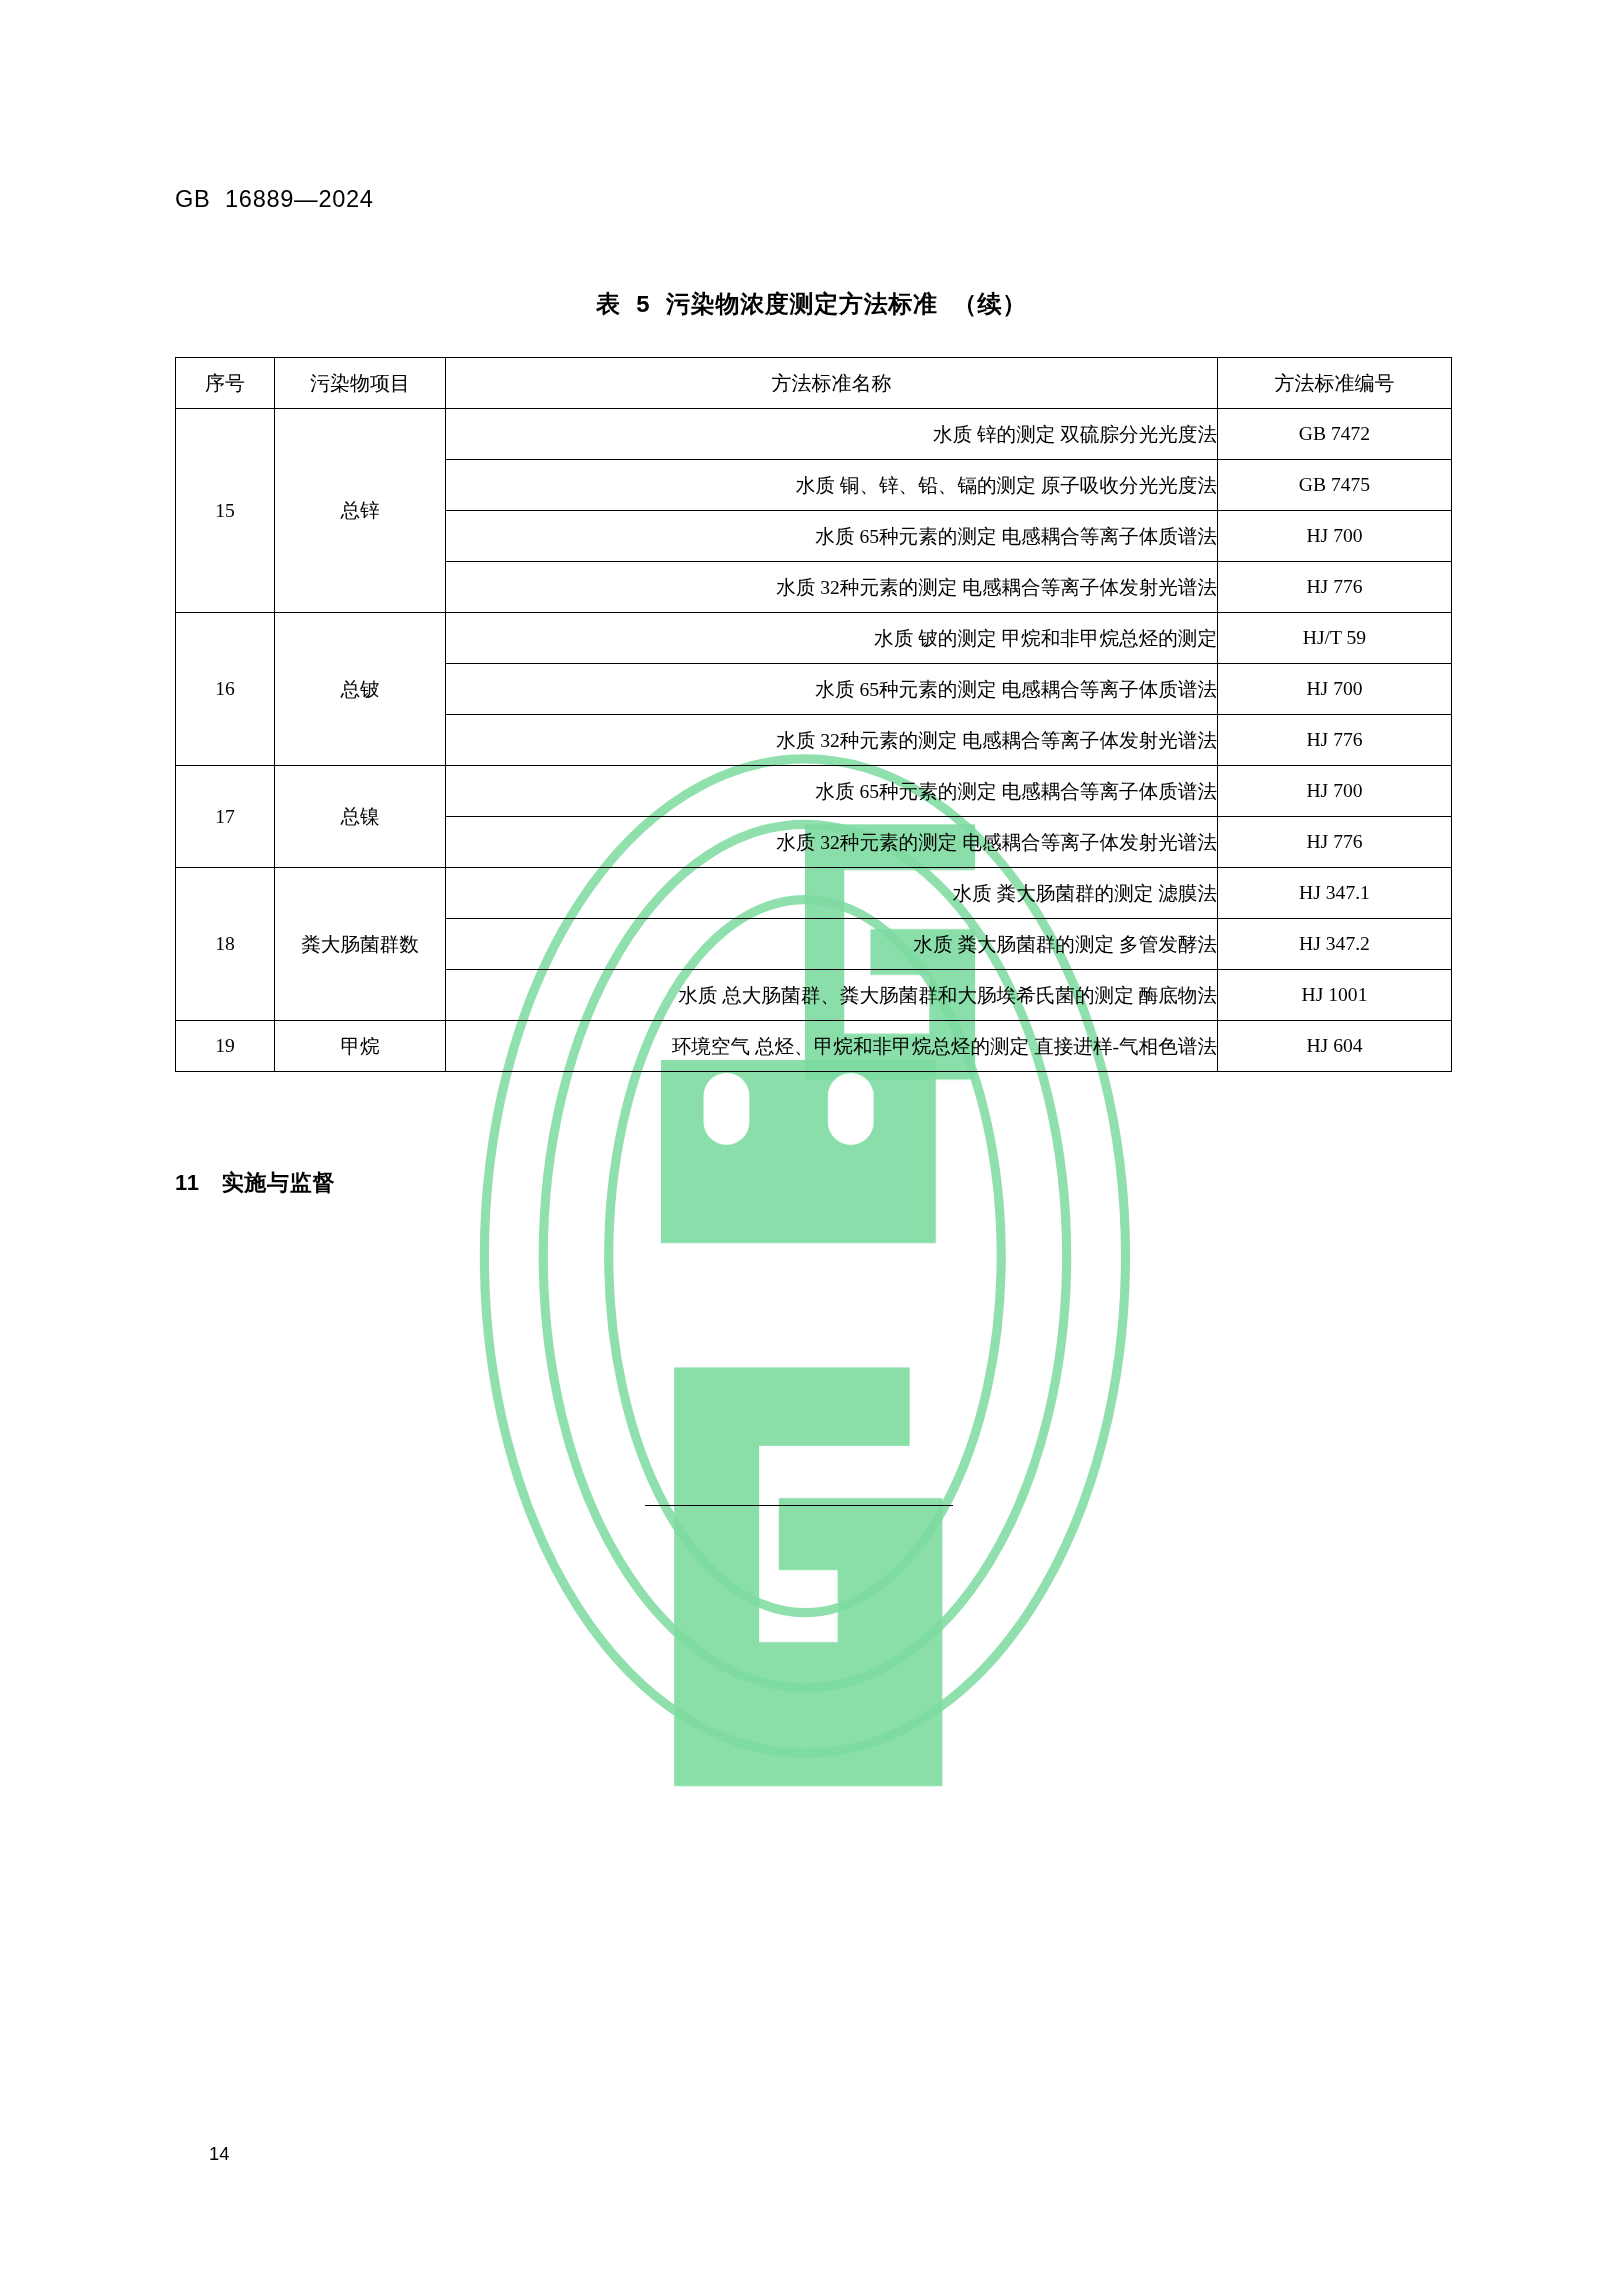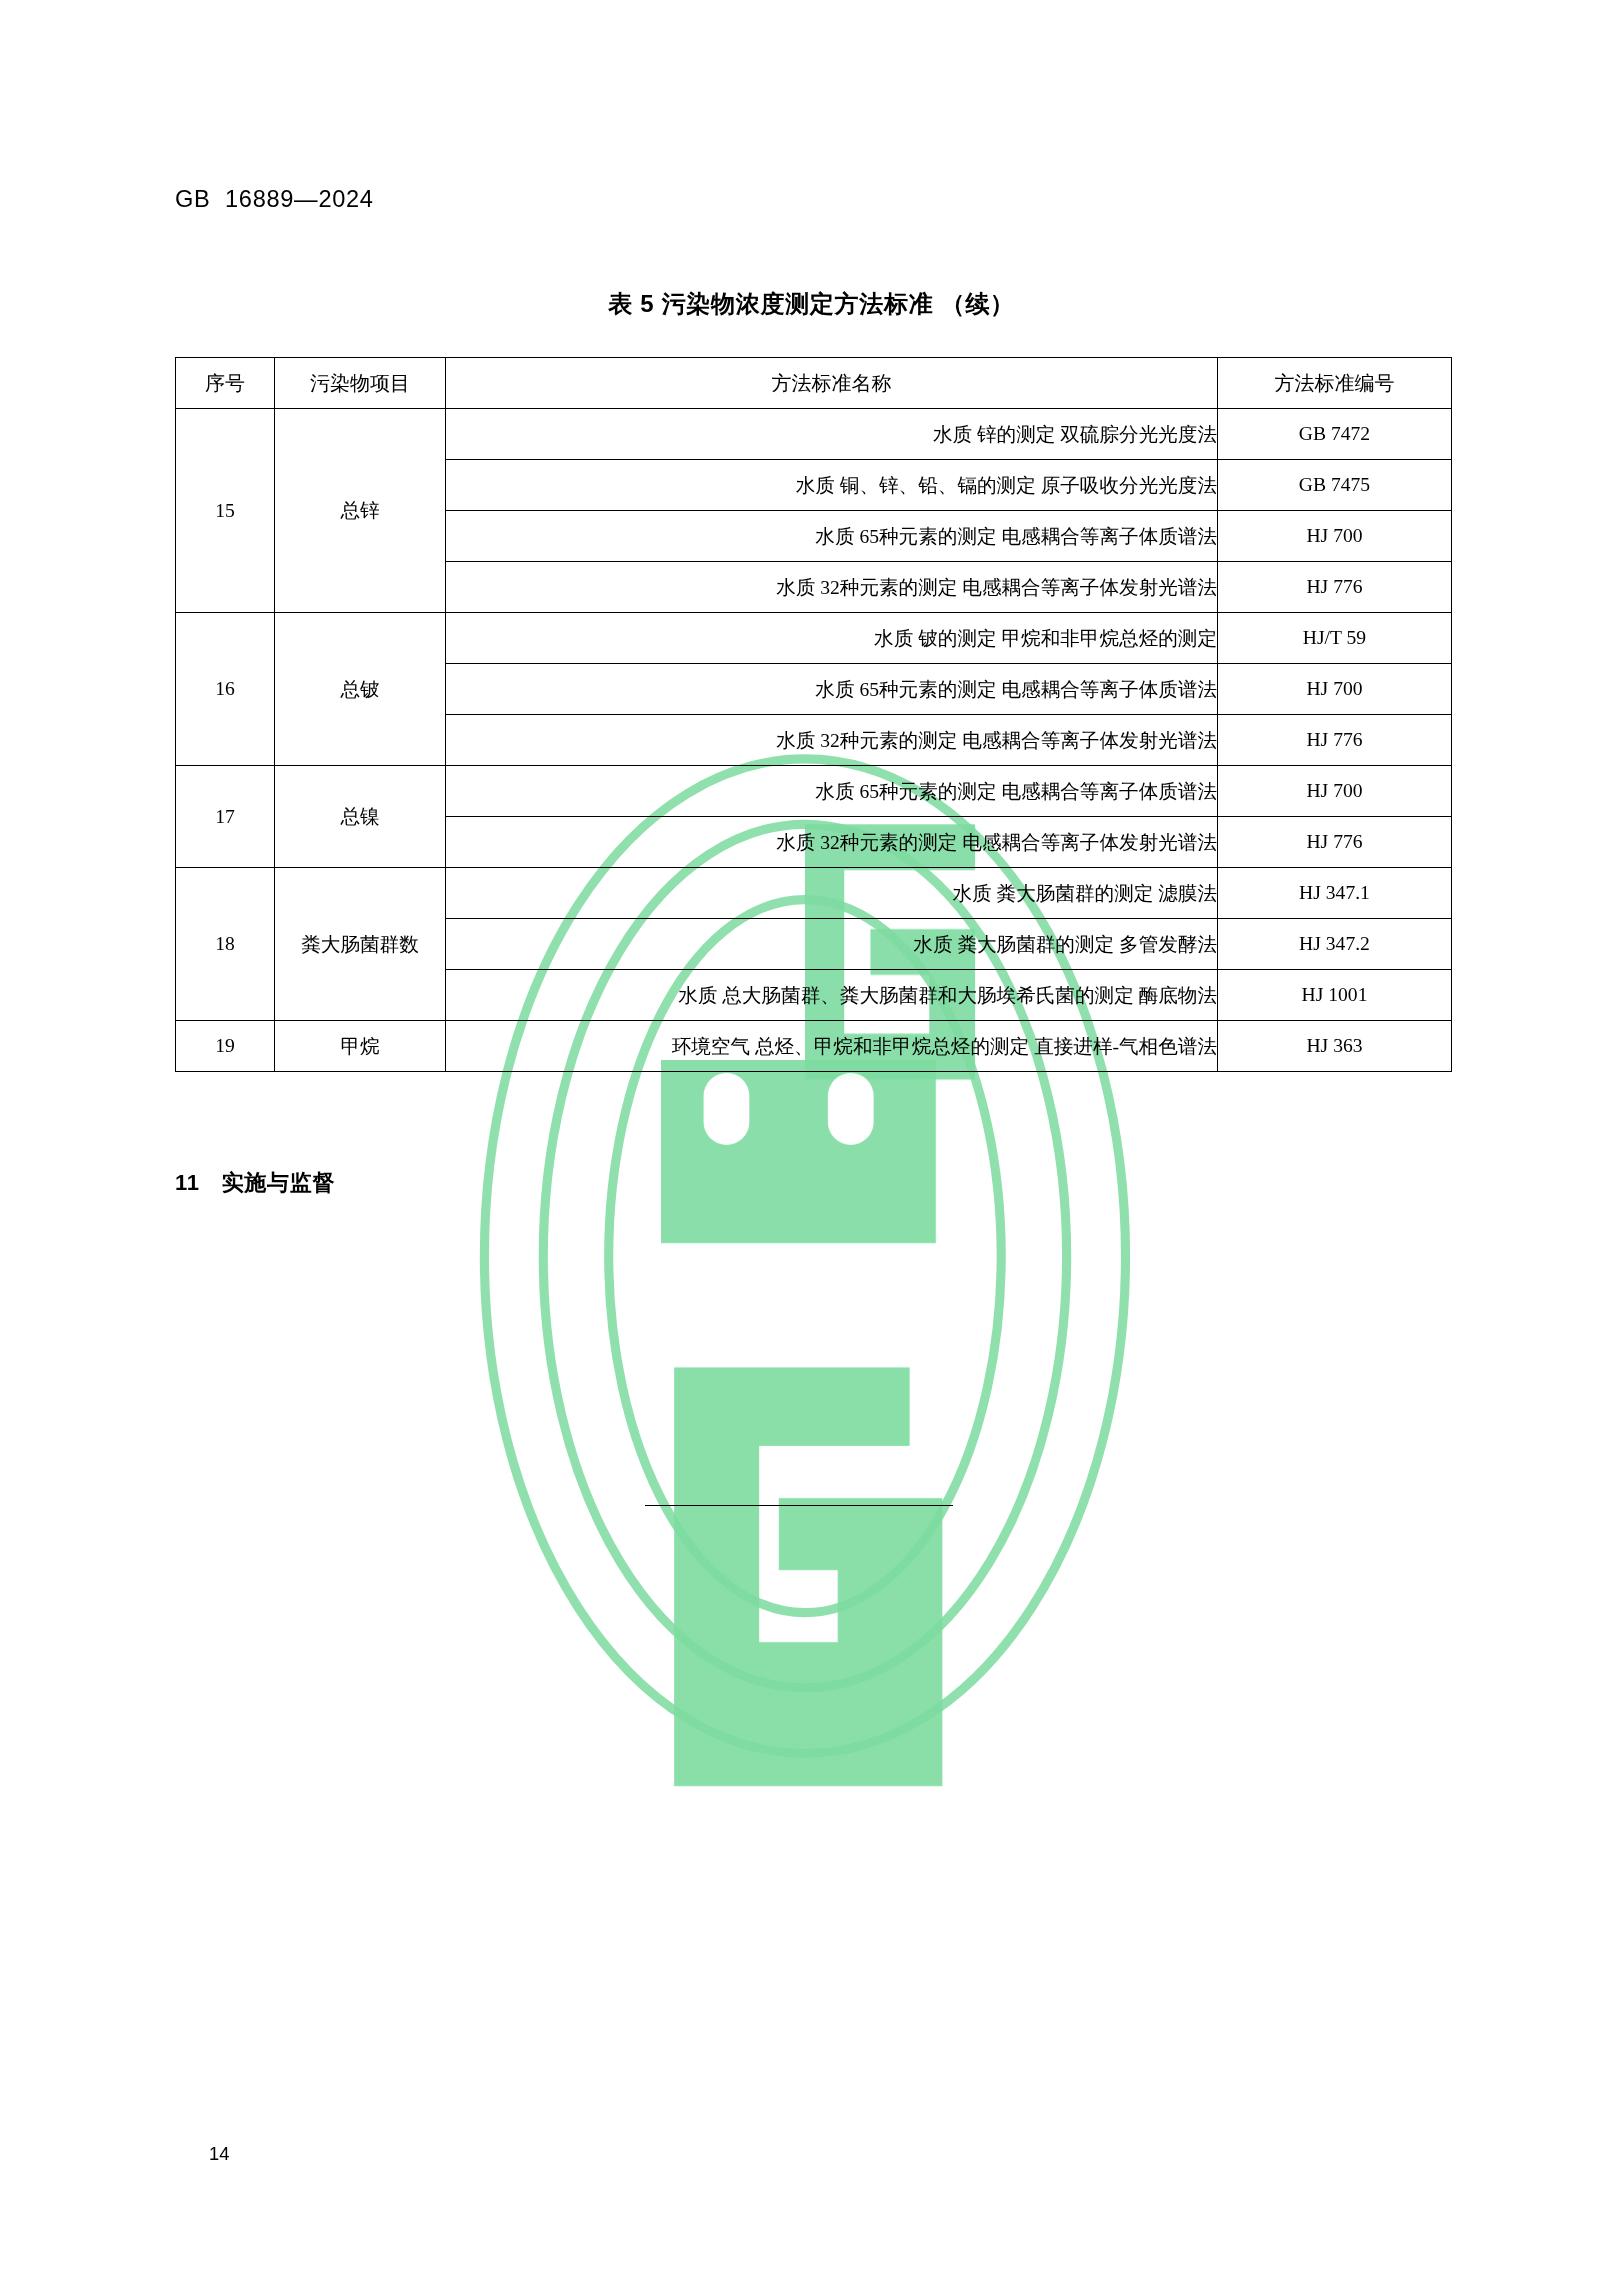--- a/index.html
+++ b/index.html
@@ -35,21 +35,21 @@
     white-space: pre;
   }
 
   
   .table-title {
     position: absolute;
     left: 0;
     top: 288px;
     width: 1623px;
     text-align: center;
-    font-family: Liberation Sans, sans-serif;
+    font-family: Liberation Mono, monospace;
     font-weight: bold;
     font-size: 24px;
     letter-spacing: 0.7px;
   }
 
   
   .tbl-wrap {
     position: absolute;
     left: 175px;
     top: 357px;
@@ -230,21 +230,21 @@
         </tr>
         <tr>
           <td class="c-name">水质    总大肠菌群、粪大肠菌群和大肠埃希氏菌的测定    酶底物法</td>
           <td class="c-code">HJ 1001</td>
         </tr>
 
         <tr>
           <td class="c-no">19</td>
           <td class="c-item">甲烷</td>
           <td class="c-name">环境空气    总烃、甲烷和非甲烷总烃的测定    直接进样-气相色谱法</td>
-          <td class="c-code">HJ 363</td>
+          <td class="c-code">HJ 604</td>
         </tr>
       </tbody>
     </table>
   </div>
 
   <div class="sec-head">
     <span class="num">11</span><span>实施与监督</span>
   </div>
 
 

